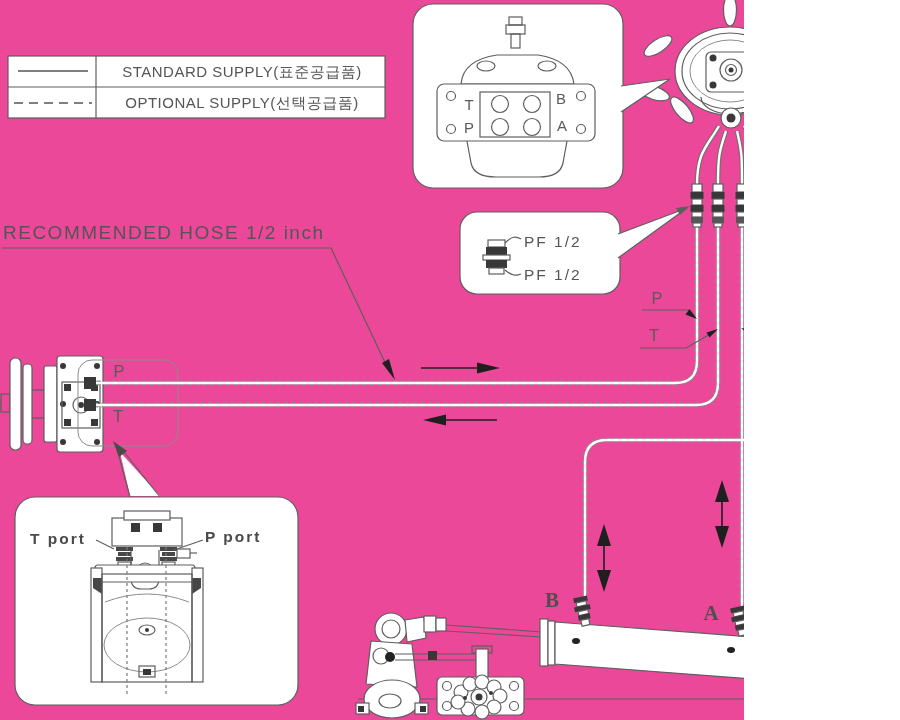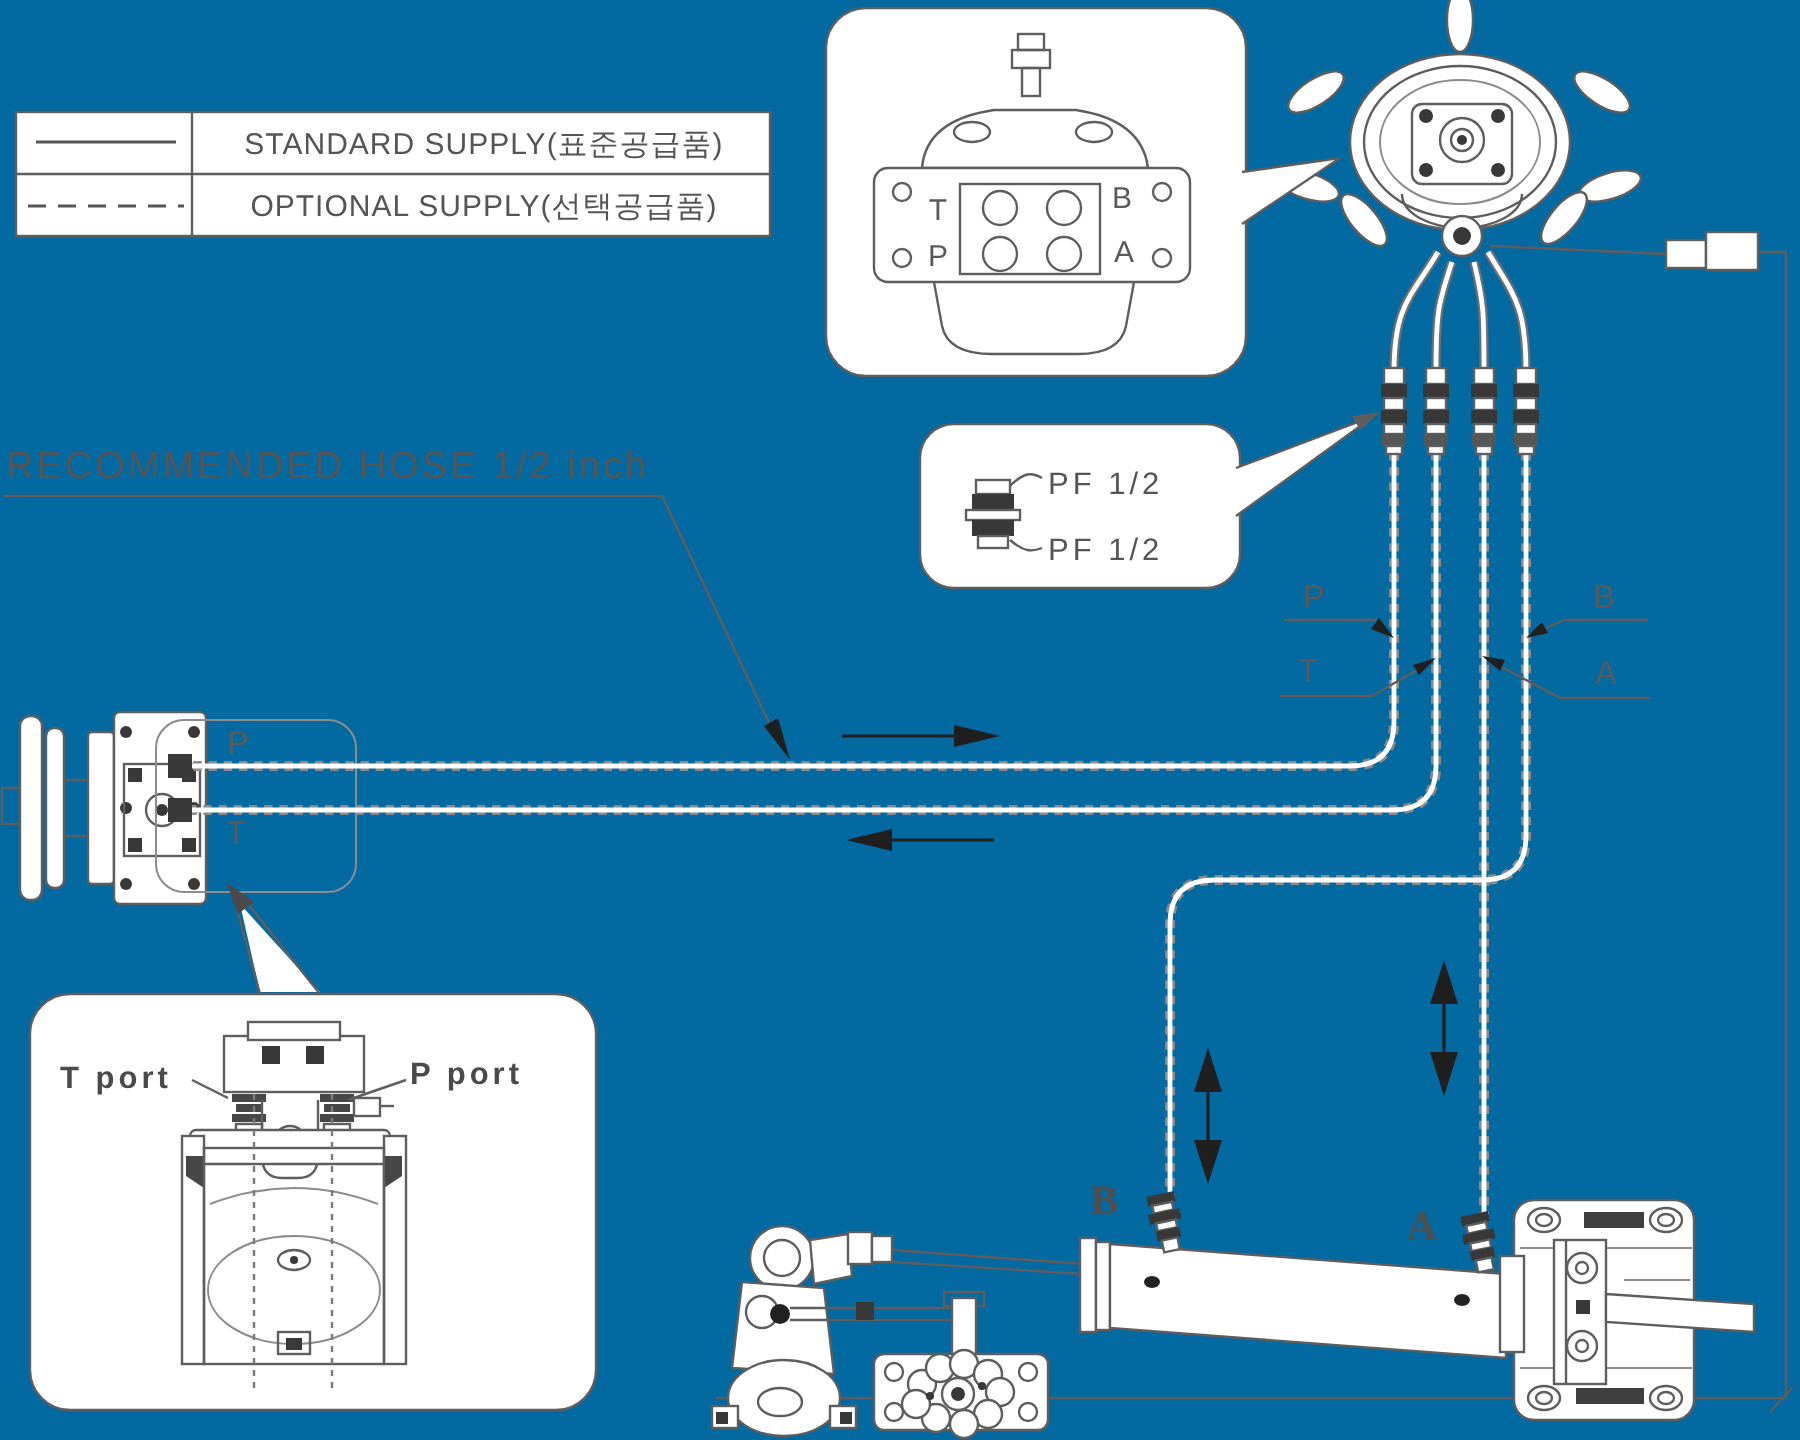--- a/index.html
+++ b/index.html
@@ -1,16 +1,16 @@
 <!DOCTYPE html>
 <html><head>
 <meta charset="utf-8">
 <style>
   html,body{margin:0;padding:0;background:#fff;}
-  #stage{width:900px;height:720px;position:relative;background:#0369a1;overflow:hidden;}
+  #stage{width:744px;height:720px;position:relative;background:#ec4899;overflow:hidden;}
   svg{display:block;}
   .ln{stroke:#5e5e5e;fill:none;stroke-width:1.2;}
   .lnthin{stroke:#8c8c8c;fill:none;stroke-width:1;}
   .wfill{fill:#fff;stroke:#5e5e5e;stroke-width:1.2;}
   .dk{fill:#383838;stroke:none;}
   .txt{font-family:"Liberation Sans",sans-serif;fill:#555;}
   .leg{font-size:15px;letter-spacing:.5px;}
   .rec{font-size:19px;letter-spacing:1.5px;}
   .pf{font-size:15.5px;letter-spacing:2px;}
   .port{font-size:15px;fill:#5a5a5a;}

